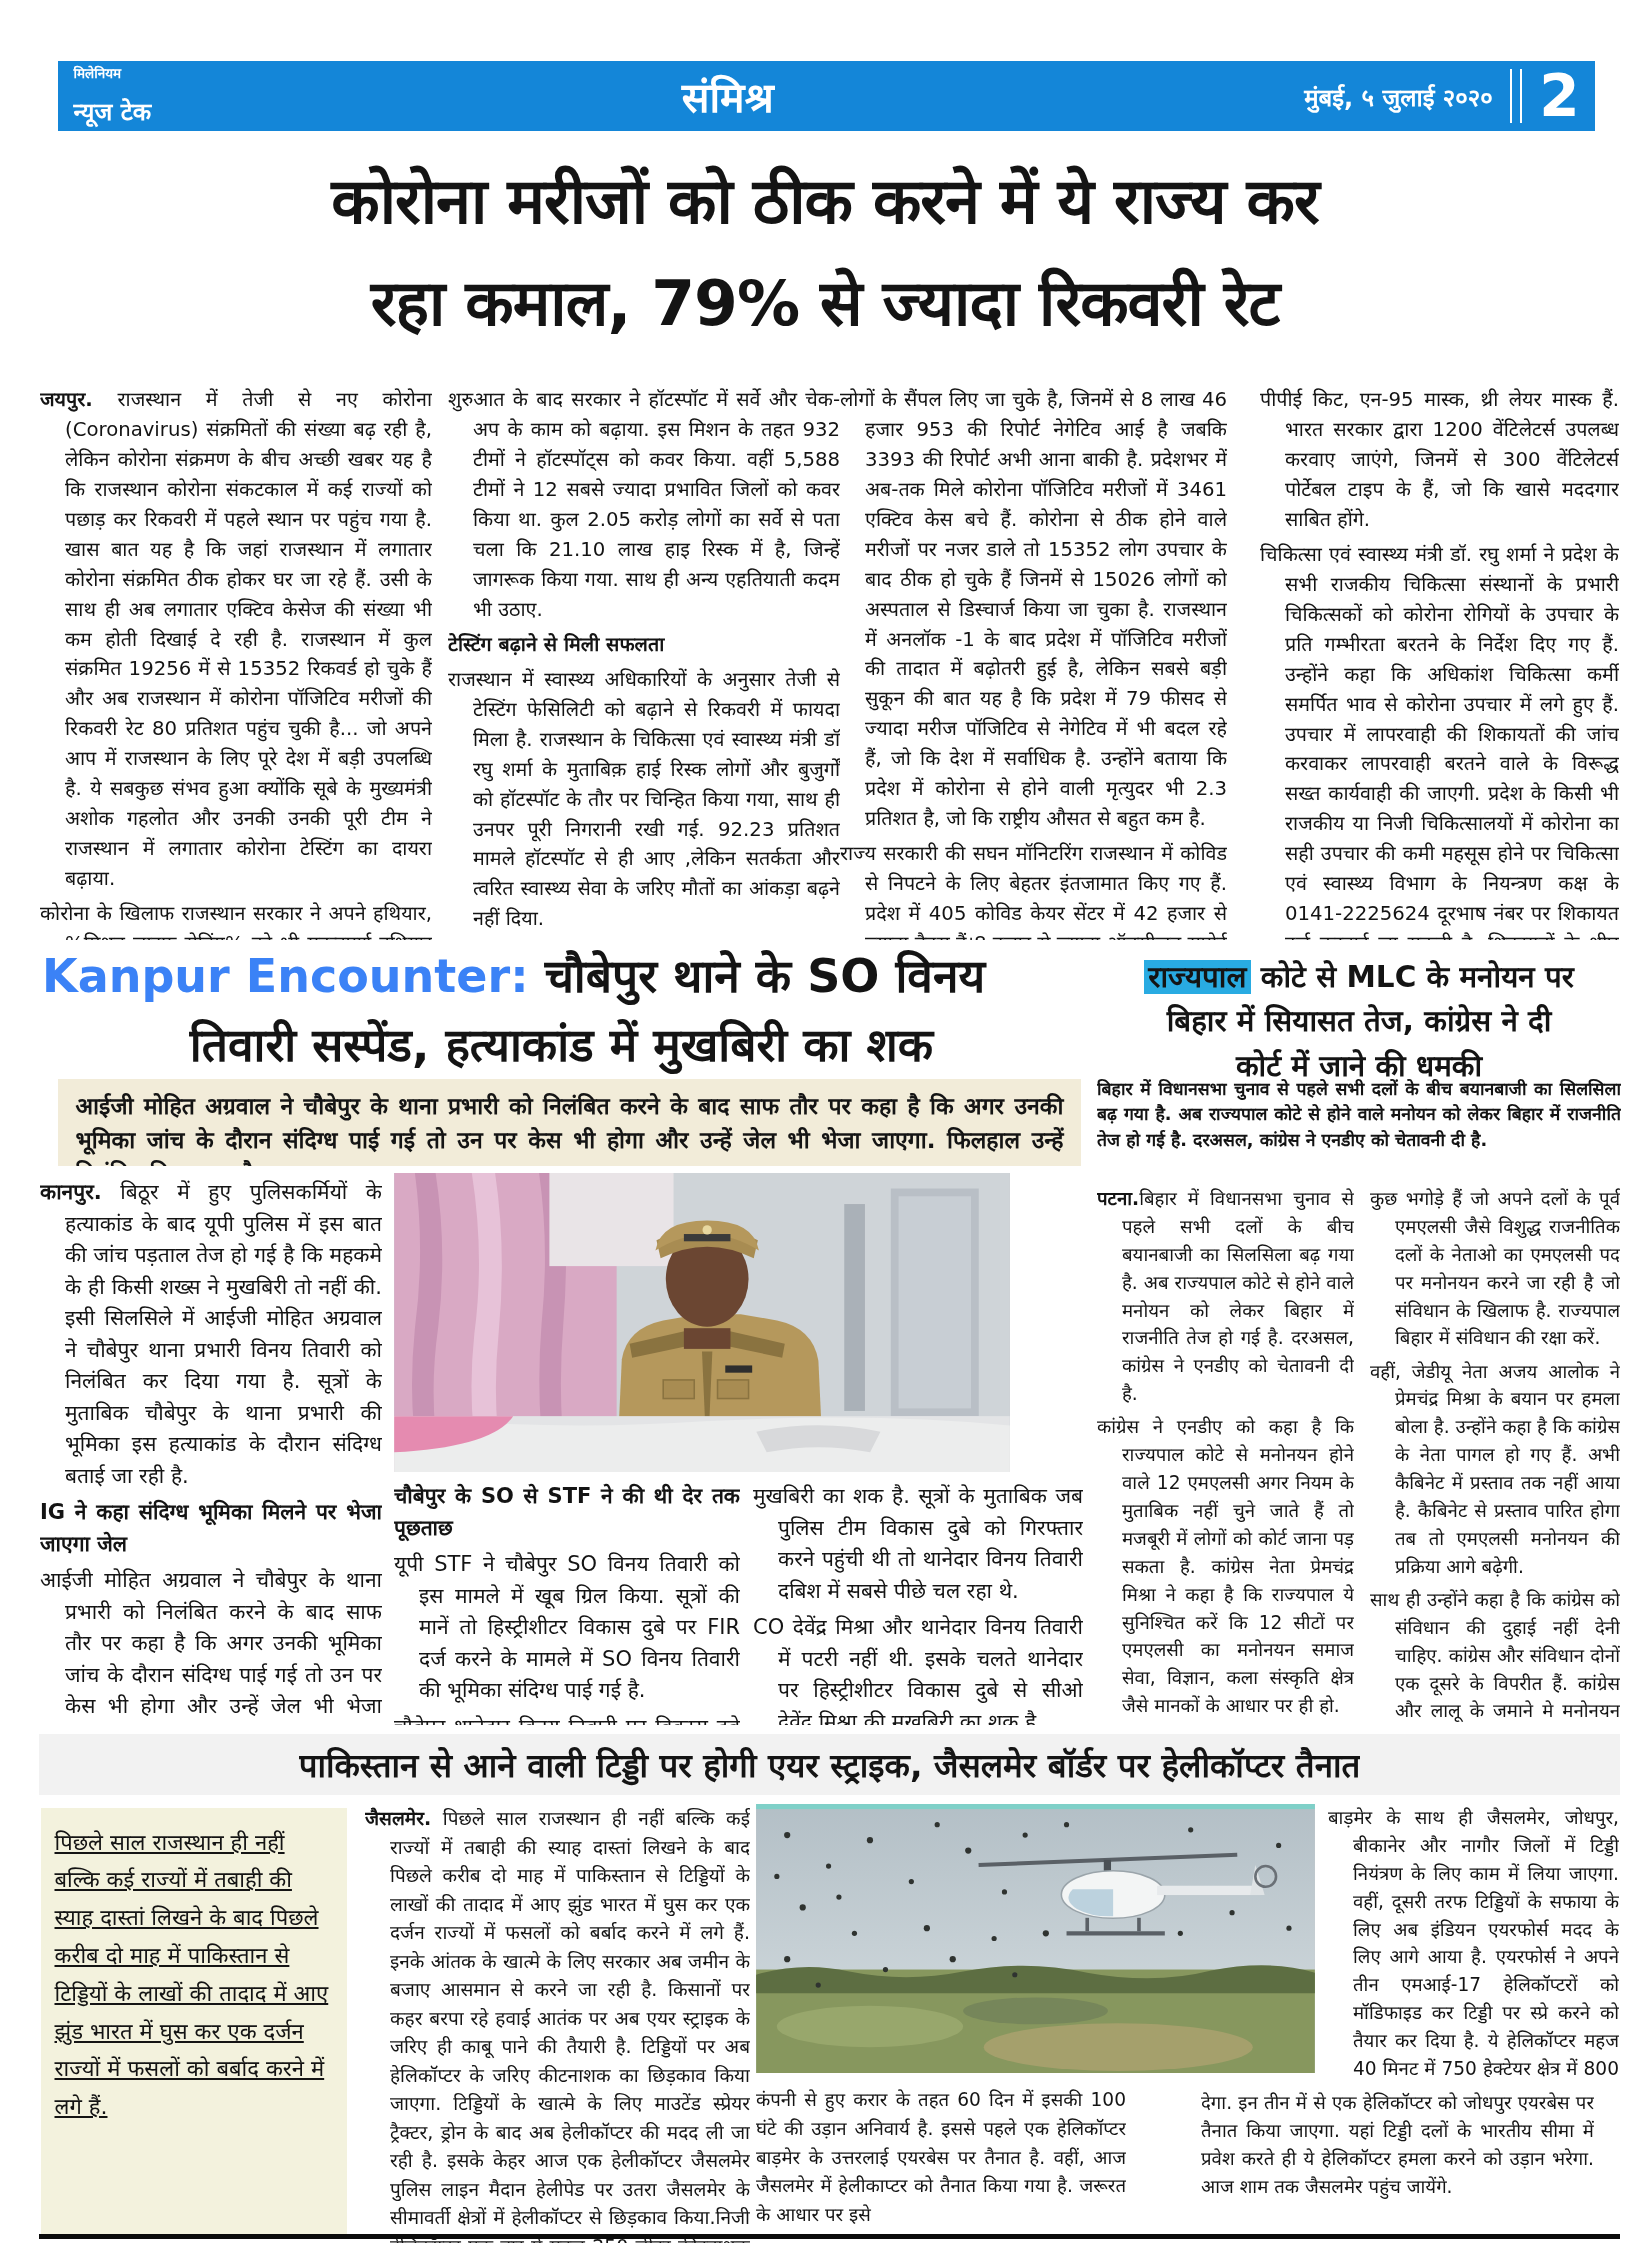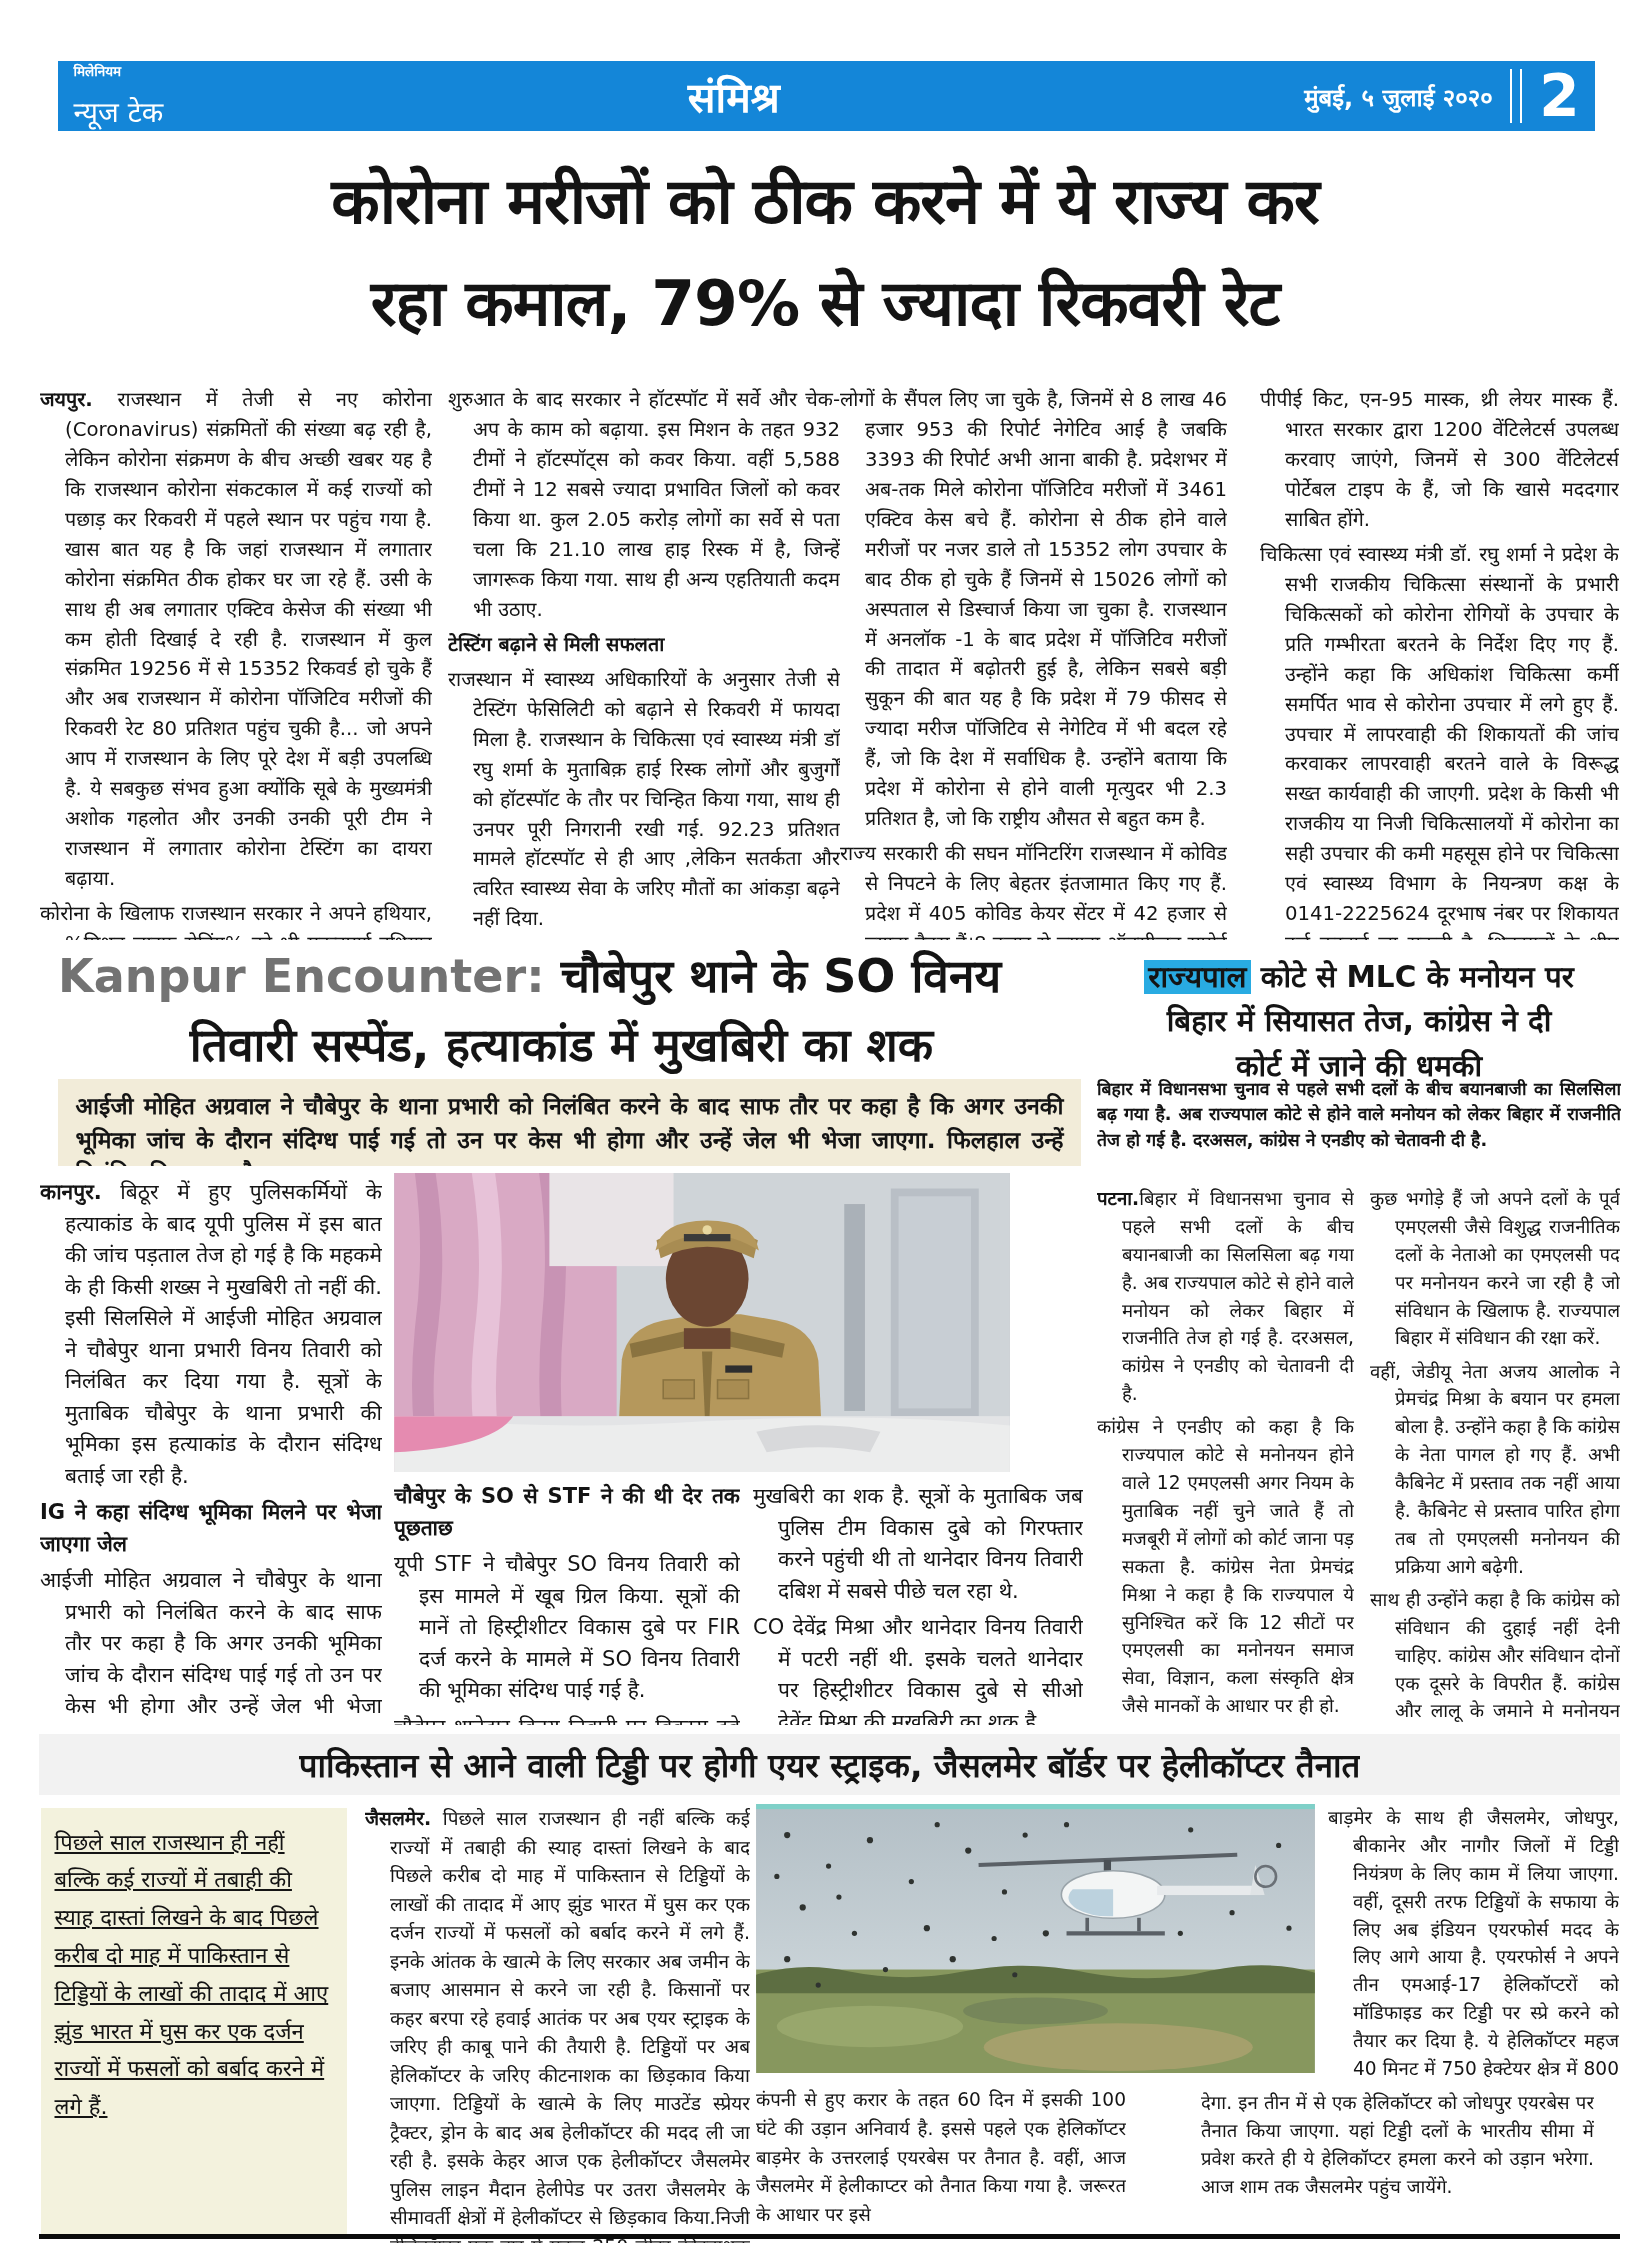--- a/index.html
+++ b/index.html
@@ -5,21 +5,21 @@
   html,body{margin:0;padding:0;background:#ffffff;}
   .page{position:relative;width:1650px;height:2261px;background:#ffffff;
         font-family:"DejaVu Sans",sans-serif;color:#141414;overflow:hidden;}
 
   
   .masthead{position:absolute;left:58px;top:61px;width:1537px;height:70px;
             display:flex;align-items:center;justify-content:space-between;
             padding:0 15.5px;box-sizing:border-box;}
   .brand-block{line-height:1.05;color:#fff;}
   .brand-small{font-size:13.5px;font-weight:700;display:block;}
-  .brand-main{font-size:28px;font-weight:400;display:block;margin-top:20px;}
+  .brand-main{font-size:24px;font-weight:700;display:block;margin-top:20px;}
   .mast-center{font-size:41px;font-weight:800;color:#fff;}
   .mast-right{display:flex;align-items:center;gap:17.6px;color:#fff;}
   .mast-date{font-size:24px;font-weight:700;}
   .mast-bars{width:7.2px;height:54px;border-left:2.6px solid #fff;border-right:2.6px solid #fff;}
   .mast-page-no{font-size:58px;font-weight:700;line-height:1;}
 
   
   .lead-headline{position:absolute;left:49px;top:151px;width:1552px;text-align:center;}
   .lead-headline div{font-size:63px;font-weight:800;line-height:1.62;white-space:nowrap;
                      letter-spacing:-1px;overflow:hidden;}
@@ -29,21 +29,21 @@
   .subhead{font-weight:800;padding-left:0!important;text-indent:0!important;}
   .lead-col{top:385px;height:555px;font-size:19.7px;line-height:1.52;}
   #lead-c1{left:40px;width:392px;}
   #lead-c2{left:448px;width:392px;}
   #lead-c3{left:840px;width:387px;}
   #lead-c4{left:1260px;width:359px;}
 
   
   .kanpur-headline{position:absolute;left:42px;top:943px;width:1039px;}
   .kanpur-l1{font-size:46px;font-weight:800;white-space:nowrap;overflow:hidden;}
-  .kicker{color:#737373;margin-left:16px;}
+  .kicker{color:#3b82f6;}
   .kanpur-l2{font-size:46px;font-weight:800;text-align:center;white-space:nowrap;overflow:hidden;margin-top:7.2px;}
   .kanpur-standfirst{position:absolute;left:58px;top:1079px;width:1023px;height:87px;
         background:#f2ecd9;box-sizing:border-box;padding:11.4px 17.6px;
         font-size:23px;font-weight:700;line-height:1.45;text-align:justify;overflow:hidden;}
   .kanpur-col{top:1177px;font-size:21px;line-height:1.5;}
   #kanpur-c1{left:40px;width:342px;height:549px;}
   #kanpur-c2{left:394px;top:1481px;width:346px;height:244px;}
   #kanpur-c3{left:753px;top:1481px;width:330px;height:244px;}
   .photo-frame{position:absolute;overflow:hidden;background:#ccc;}
   #police-photo{left:394px;top:1173px;width:616px;height:299px;}

